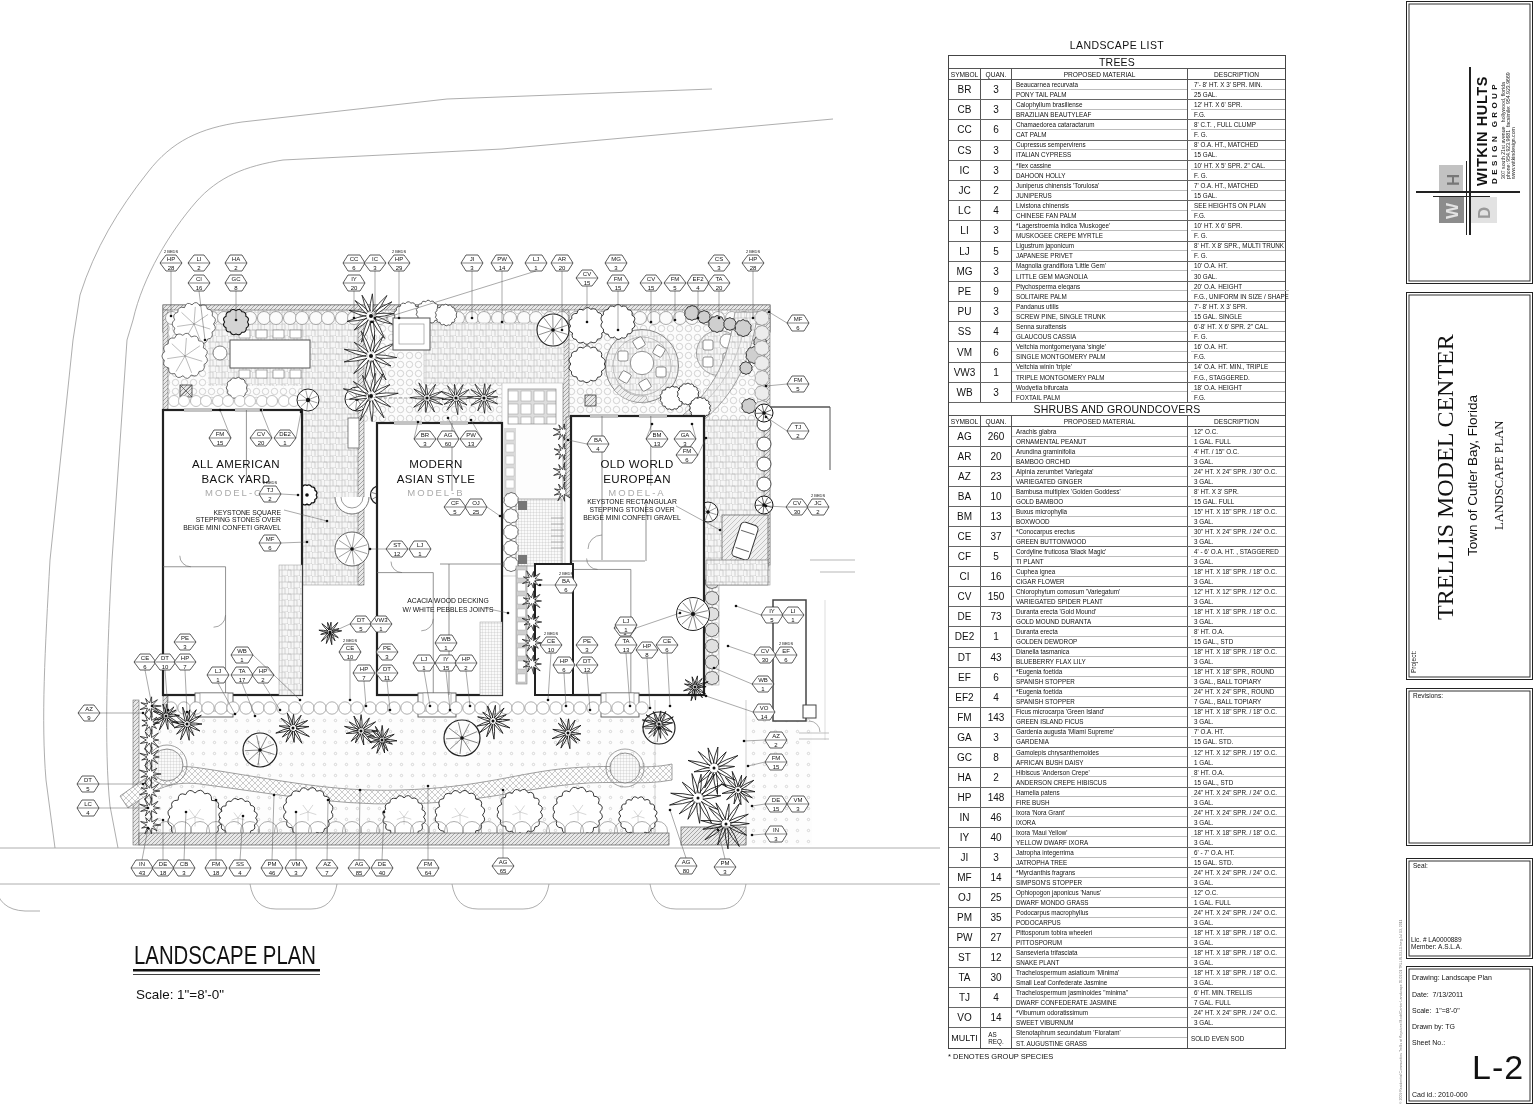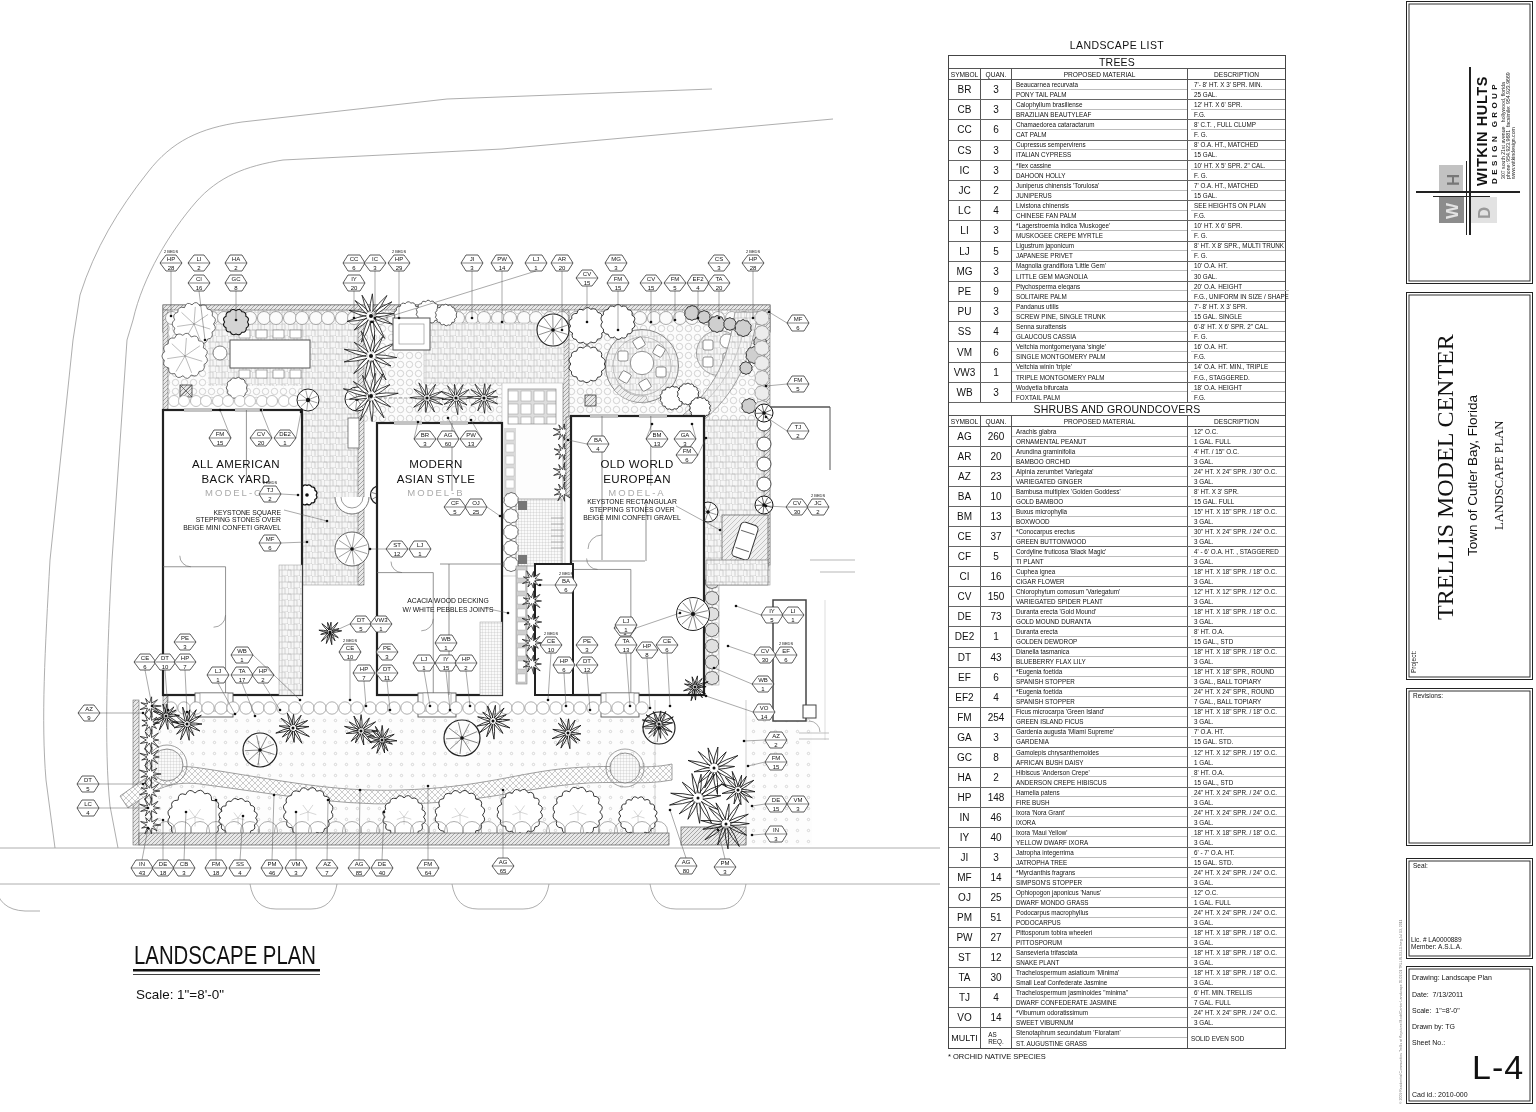--- a/index.html
+++ b/index.html
@@ -1894,21 +1894,21 @@
           <div class="sub subt">*Eugenia foetida</div>
           <div class="sub">SPANISH STOPPER</div>
         </div>
 <div class="c-des">
           <div class="sub subt">24" HT. X 24" SPR., ROUND</div>
           <div class="sub">7 GAL., BALL TOPIARY</div>
         </div>
 </div>
       <div class="row" style="height:20.05px">
 <div class="c-sym" style="font-size:10px">FM</div>
-<div class="c-qty">254</div>
+<div class="c-qty">143</div>
 <div class="c-mat">
           <div class="sub subt">Ficus microcarpa 'Green Island'</div>
           <div class="sub">GREEN ISLAND FICUS</div>
         </div>
 <div class="c-des">
           <div class="sub subt">18" HT. X 18" SPR. / 18" O.C.</div>
           <div class="sub">3 GAL.</div>
         </div>
 </div>
       <div class="row" style="height:20.05px">
@@ -2014,21 +2014,21 @@
           <div class="sub subt">Ophiopogon japonicus 'Nanus'</div>
           <div class="sub">DWARF MONDO GRASS</div>
         </div>
 <div class="c-des">
           <div class="sub subt">12" O.C.</div>
           <div class="sub">1 GAL. FULL</div>
         </div>
 </div>
       <div class="row" style="height:20.05px">
 <div class="c-sym" style="font-size:10px">PM</div>
-<div class="c-qty">51</div>
+<div class="c-qty">35</div>
 <div class="c-mat">
           <div class="sub subt">Podocarpus macrophyllus</div>
           <div class="sub">PODOCARPUS</div>
         </div>
 <div class="c-des">
           <div class="sub subt">24" HT. X 24" SPR. / 24" O.C.</div>
           <div class="sub">3 GAL.</div>
         </div>
 </div>
       <div class="row" style="height:20.05px">
@@ -2095,21 +2095,21 @@
 <div class="c-sym" style="font-size:9px">MULTI</div>
 <div class="c-qty" style="font-size:6.3px;line-height:1.15;flex-direction:column">AS<br>REQ.</div>
 <div class="c-mat">
           <div class="sub subt">Stenotaphrum secundatum 'Floratam'</div>
           <div class="sub">ST. AUGUSTINE GRASS</div>
         </div>
 <div class="c-des" style="display:flex;align-items:center">SOLID EVEN SOD</div>
 </div>
     </div>
 
-<div id="native">* ORCHID NATIVE SPECIES</div>
+<div id="native">* DENOTES GROUP SPECIES</div>
 
 <div class="tbbox" style="top:1px;height:283px"></div>
 
 <div class="tbbox" style="top:292px;height:388px"></div>
 
 <div class="tbbox" style="top:688px;height:158px"></div>
 
 <div class="tbbox" style="top:858px;height:101px"></div>
 
 <div class="tbbox" style="top:966px;height:138px"></div>
@@ -2136,17 +2136,17 @@
 <div class="vtext serif" style="left:1492px;top:530px;font-size:12.5px">LANDSCAPE PLAN</div>
 
 <div style="position:absolute;left:1413px;top:692px;font-size:6.5px">Revisions:</div>
 <div style="position:absolute;left:1413px;top:862px;font-size:6.5px">Seal:</div>
 <div style="position:absolute;left:1411px;top:936px;font-size:6.5px">Lic. # LA0000889<br>Member: A.S.L.A.</div>
 <div style="position:absolute;left:1412px;top:974px;font-size:7px">Drawing: Landscape Plan</div>
 <div style="position:absolute;left:1412px;top:991px;font-size:7px">Date:&nbsp; 7/13/2011</div>
 <div style="position:absolute;left:1412px;top:1007px;font-size:7px">Scale:&nbsp; 1"=8'-0"</div>
 <div style="position:absolute;left:1412px;top:1023px;font-size:7px">Drawn by: TG</div>
 <div style="position:absolute;left:1412px;top:1039px;font-size:7px">Sheet No.:</div>
-<div style="position:absolute;left:1472px;top:1048px;font-size:34px;letter-spacing:1px">L-4</div>
+<div style="position:absolute;left:1472px;top:1048px;font-size:34px;letter-spacing:1px">L-2</div>
 <div style="position:absolute;left:1412px;top:1091px;font-size:7px">Cad id.: 2010-000</div>
 <div class="vtext" style="left:1399px;top:1104px;font-size:3.5px;color:#777">© 2009 Residential Communities Trellis at Keystone ModelCenter Landscape 05.02.01 TRLLIS.03-L1-hwg Jul 13, 2011</div>
 
 </div>
 
 </body></html>

